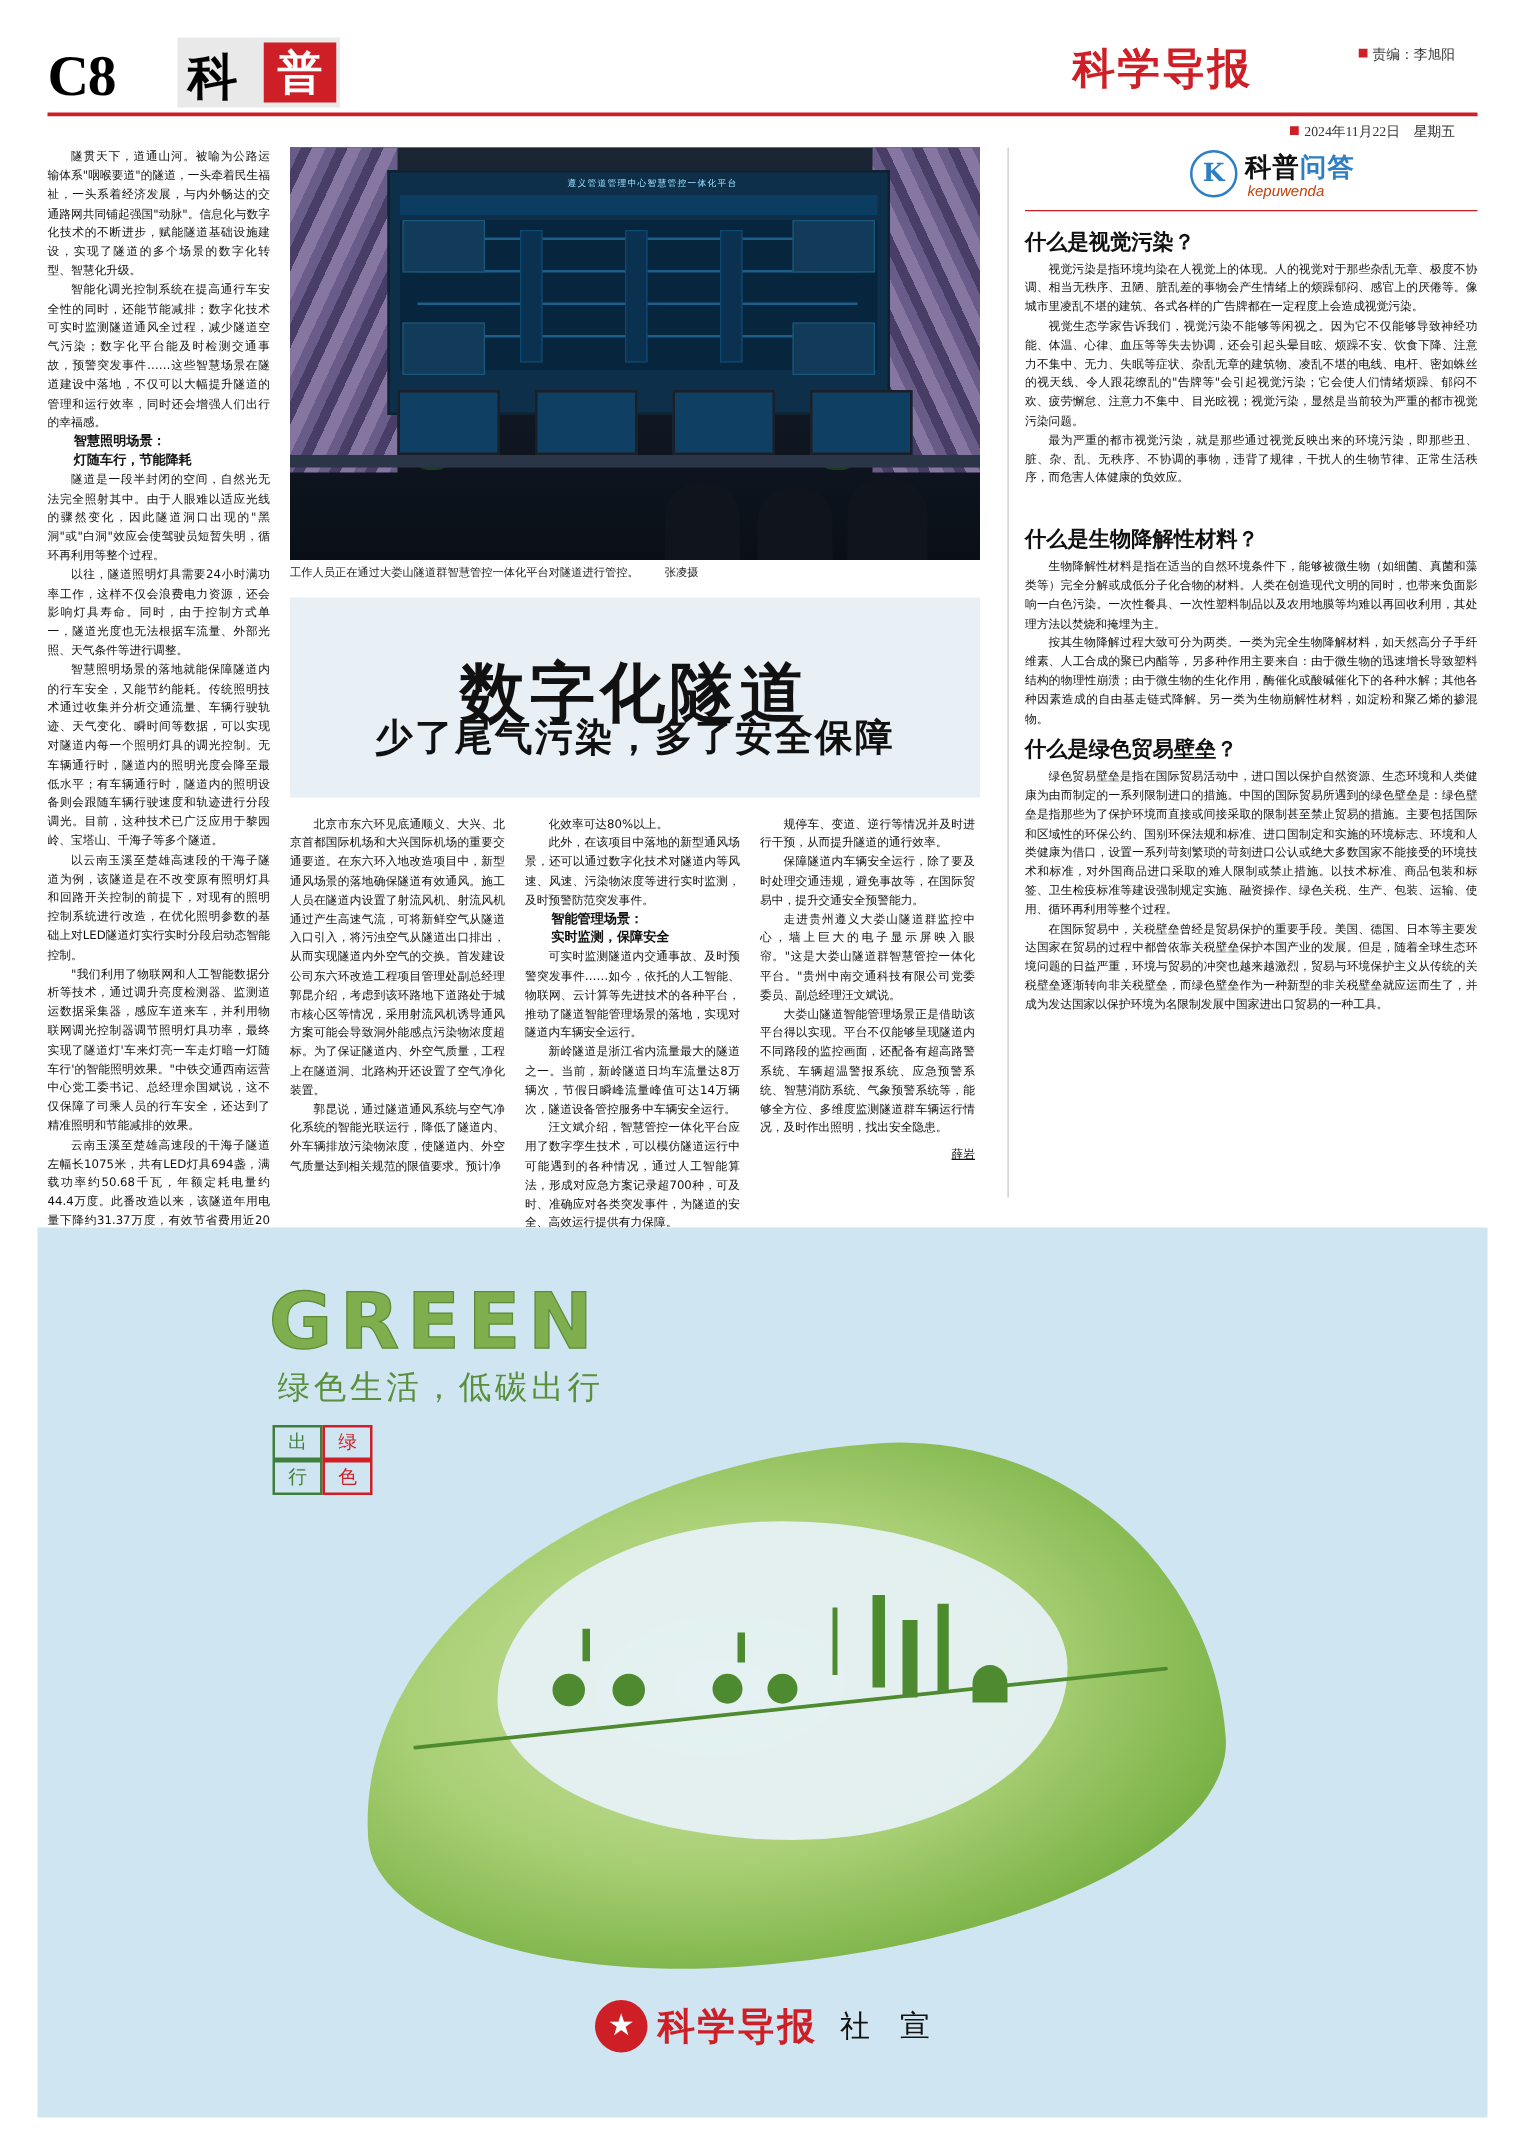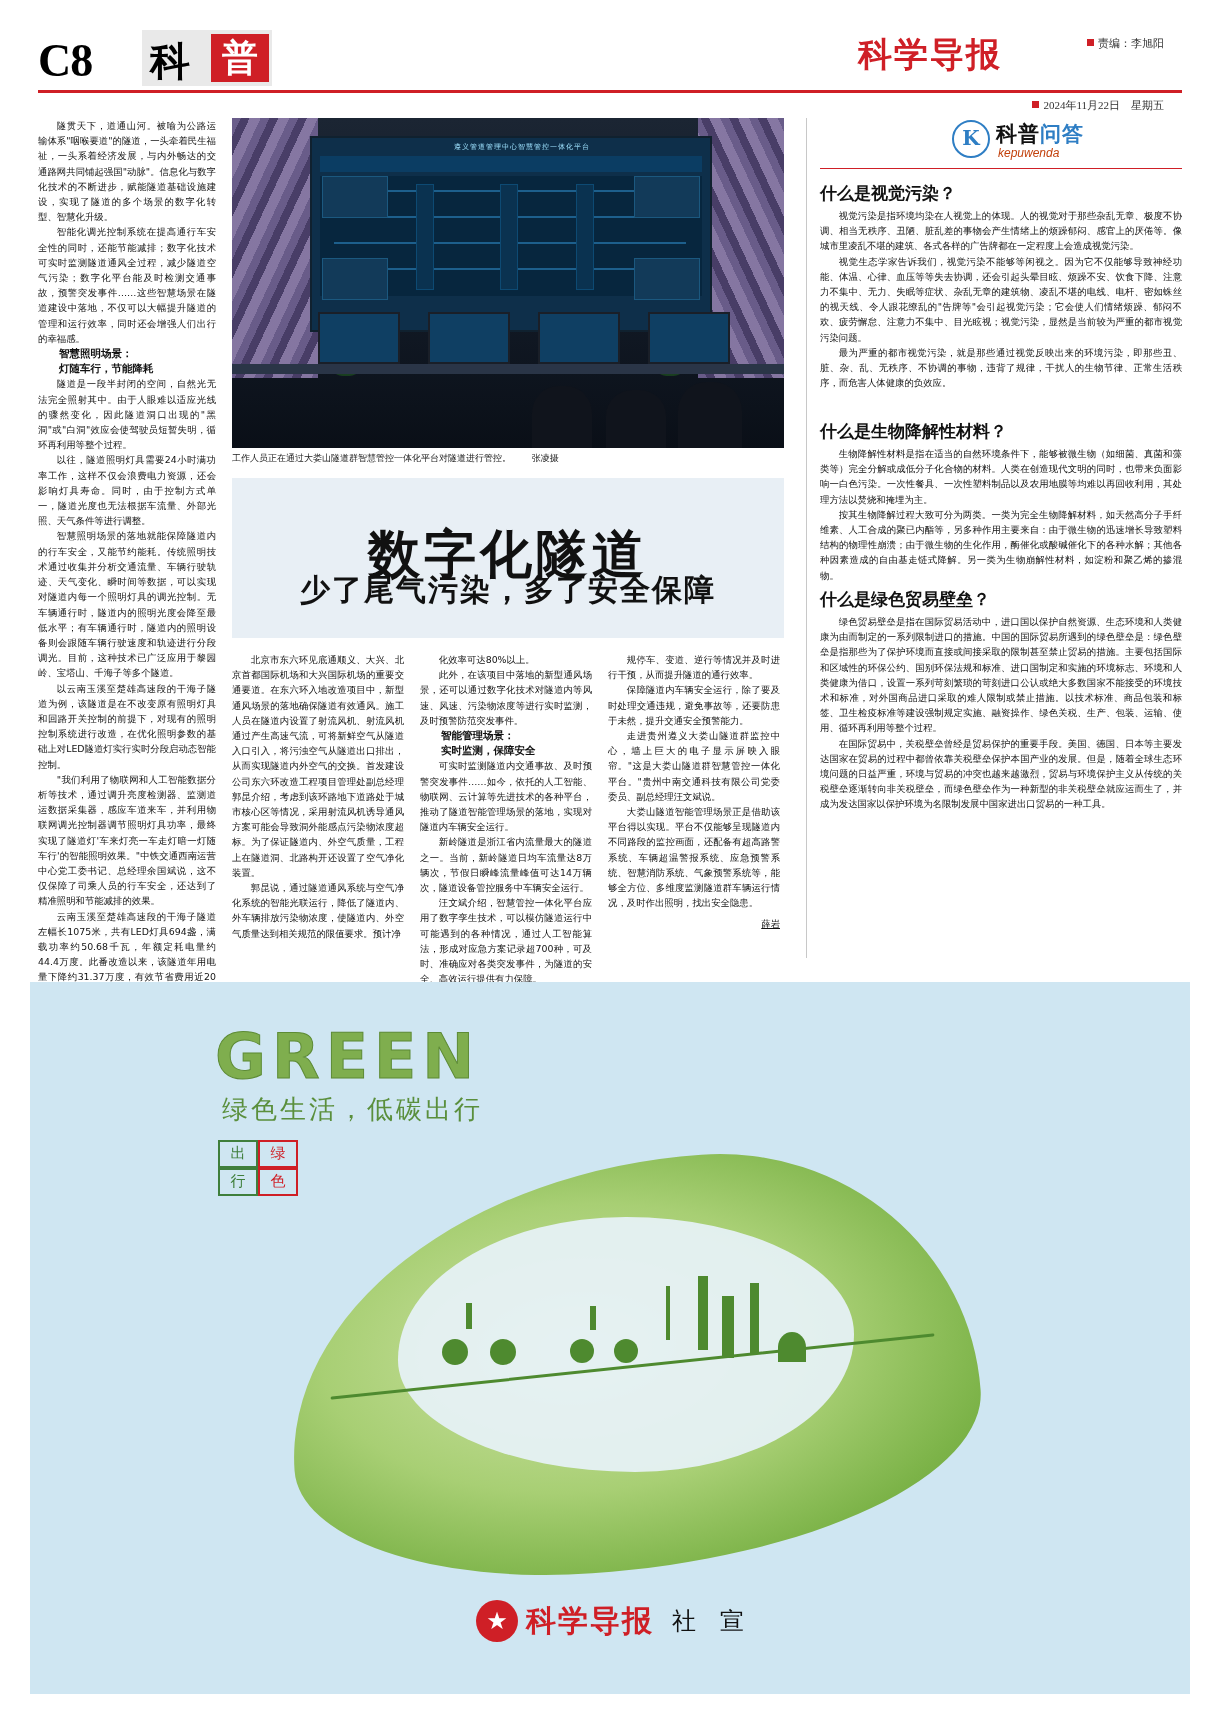--- a/index.html
+++ b/index.html
@@ -179,21 +179,21 @@
     <p>此外，在该项目中落地的新型通风场景，还可以通过数字化技术对隧道内等风速、风速、污染物浓度等进行实时监测，及时预警防范突发事件。</p>
     <p class="sub">智能管理场景：</p>
     <p class="sub" style="margin-top:0">实时监测，保障安全</p>
     <p>可实时监测隧道内交通事故、及时预警突发事件……如今，依托的人工智能、物联网、云计算等先进技术的各种平台，推动了隧道智能管理场景的落地，实现对隧道内车辆安全运行。</p>
     <p>新岭隧道是浙江省内流量最大的隧道之一。当前，新岭隧道日均车流量达8万辆次，节假日瞬峰流量峰值可达14万辆次，隧道设备管控服务中车辆安全运行。</p>
     <p>汪文斌介绍，智慧管控一体化平台应用了数字孪生技术，可以模仿隧道运行中可能遇到的各种情况，通过人工智能算法，形成对应急方案记录超700种，可及时、准确应对各类突发事件，为隧道的安全、高效运行提供有力保障。</p>
   </div>
 
   <div class="col" style="left:608px;top:652px;width:172px;">
     <p>规停车、变道、逆行等情况并及时进行干预，从而提升隧道的通行效率。</p>
-    <p>保障隧道内车辆安全运行，除了要及时处理交通违规，避免事故等，还要防患于未然，提升交通安全预警能力。</p>
+    <p>保障隧道内车辆安全运行，除了要及时处理交通违规，避免事故等，在国际贸易中，提升交通安全预警能力。</p>
     <p>走进贵州遵义大娄山隧道群监控中心，墙上巨大的电子显示屏映入眼帘。"这是大娄山隧道群智慧管控一体化平台。"贵州中南交通科技有限公司党委委员、副总经理汪文斌说。</p>
     <p>大娄山隧道智能管理场景正是借助该平台得以实现。平台不仅能够呈现隧道内不同路段的监控画面，还配备有超高路警系统、车辆超温警报系统、应急预警系统、智慧消防系统、气象预警系统等，能够全方位、多维度监测隧道群车辆运行情况，及时作出照明，找出安全隐患。</p>
     <p class="byline" style="margin-top:6px;text-indent:0">薛岩</p>
   </div>
 
   <div class="rail-rule"></div>
 
   <div class="qa-logo">
     <div class="qa-k">K</div>
     <div class="qa-cn"><span>科普</span><span class="blue">问答</span></div>

